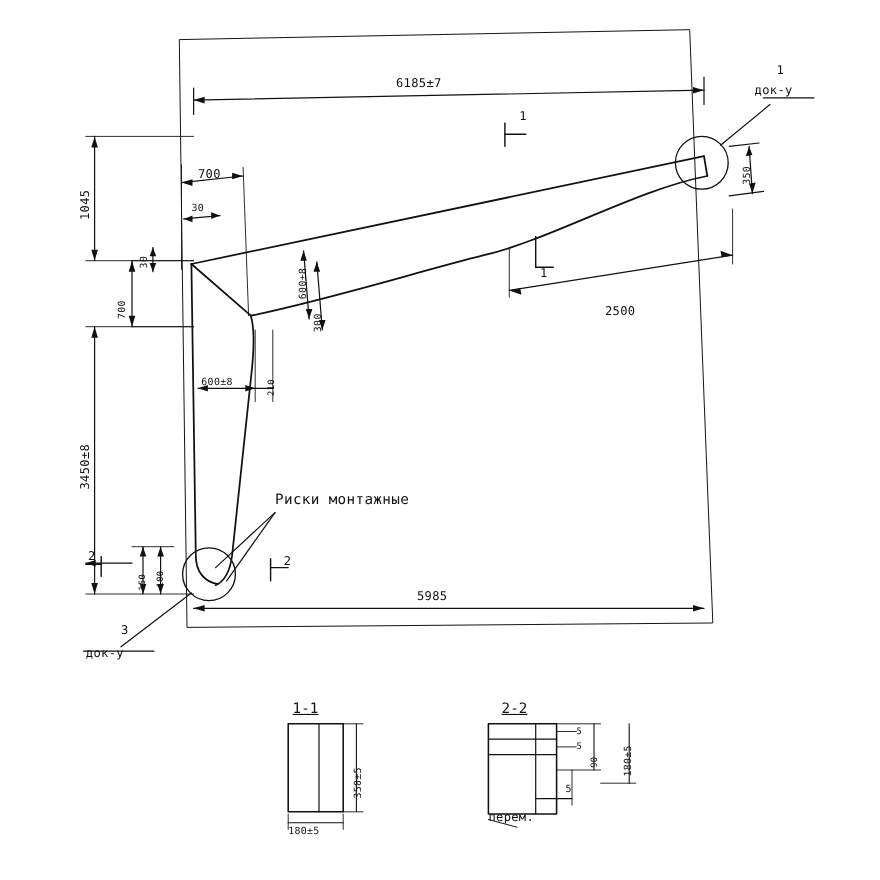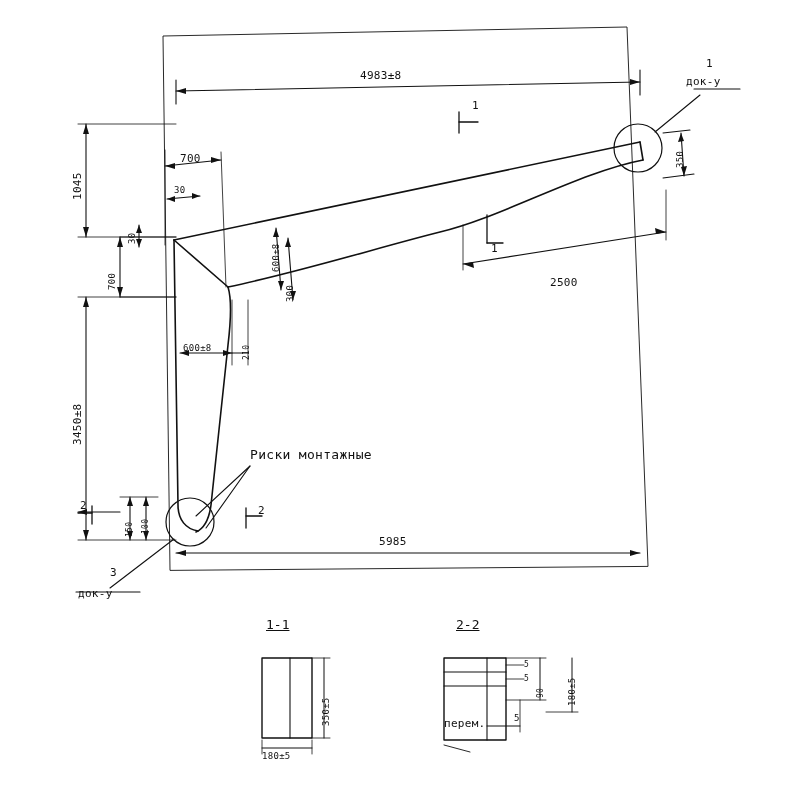--- a/index.html
+++ b/index.html
@@ -36,20 +36,21 @@
     line-height: 1;
   }
   .lbl.small { font-size: 9px; }
   .lbl.tiny { font-size: 8px; }
   .lbl.big { font-size: 13px; }
   .rot90 { transform: rotate(-90deg); transform-origin: left top; }
   .titleU {
     text-decoration: underline;
     font-size: 13px;
     font-family: "DejaVu Sans Mono", monospace;
+    margin-top: 20px;
   }
 </style>
 </head>
 <body>
 
 <div id="sheet">
 
   <svg class="draw" viewBox="0 0 800 800">
     <g stroke="#111" fill="none" stroke-width="1.1" stroke-linecap="round" stroke-linejoin="round">
 
@@ -232,21 +233,21 @@
 
         <line x1="506" y1="665" x2="524" y2="665" stroke-width="0.8"></line>
         <line x1="506" y1="679" x2="524" y2="679" stroke-width="0.8"></line>
 
         <line x1="444" y1="745" x2="470" y2="752" stroke-width="0.9"></line>
       </g>
 
     </g>
   </svg>
 
-  <div class="lbl" style="left:360px; top:70px;">4983±8</div>
+  <div class="lbl" style="left:360px; top:70px;">6185±7</div>
   <div class="lbl" style="left:379px; top:536px;">5985</div>
 
   <div class="lbl rot90" style="left:72px; top:200px;">1045</div>
   <div class="lbl rot90" style="left:72px; top:445px;">3450±8</div>
   <div class="lbl rot90 small" style="left:108px; top:290px;">700</div>
 
   <div class="lbl" style="left:180px; top:153px;">700</div>
   <div class="lbl small" style="left:174px; top:186px;">30</div>
   <div class="lbl rot90 small" style="left:128px; top:244px;">30</div>
 
@@ -279,15 +280,15 @@
   <div class="titleU" style="position:absolute; left:456px; top:617px;">2-2</div>
 
   <div class="lbl small" style="left:262px; top:752px;">180±5</div>
   <div class="lbl rot90 small" style="left:322px; top:726px;">350±5</div>
 
   <div class="lbl rot90 small" style="left:568px; top:706px;">180±5</div>
   <div class="lbl rot90 tiny" style="left:537px; top:698px;">90</div>
   <div class="lbl tiny" style="left:524px; top:661px;">5</div>
   <div class="lbl tiny" style="left:524px; top:675px;">5</div>
   <div class="lbl small" style="left:514px; top:714px;">5</div>
-  <div class="lbl" style="left:444px; top:718px;">перем.</div>
+  <div class="lbl" style="left:444px; top:737px;">перем.</div>
 
 </div>
 
 </body></html>

